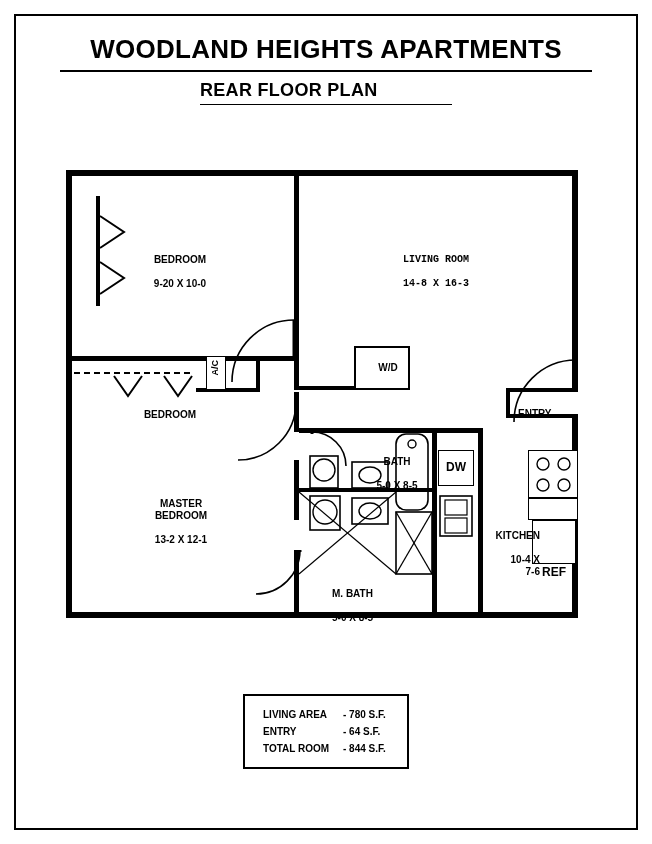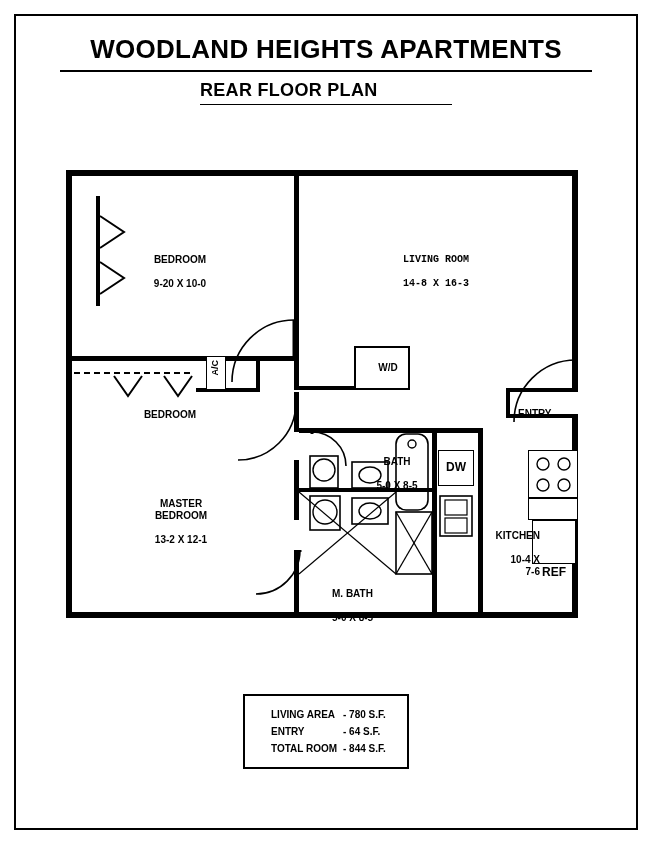--- a/index.html
+++ b/index.html
@@ -127,21 +127,21 @@
     background: #fff;
   }
   .area-row {
     position: absolute;
     left: 10px;
     font-size: 10px;
     font-weight: bold;
     color: #000;
     width: 148px;
   }
-  .area-row .nm { position: absolute; left: 16px; }
+  .area-row .nm { position: absolute; left: 8px; }
   .area-row .vl { position: absolute; left: 88px; }
   .r0 { top: 13px; }
   .r1 { top: 30px; }
   .r2 { top: 47px; }
 </style>
 </head>
 <body>
 
 <div id="page">
 

